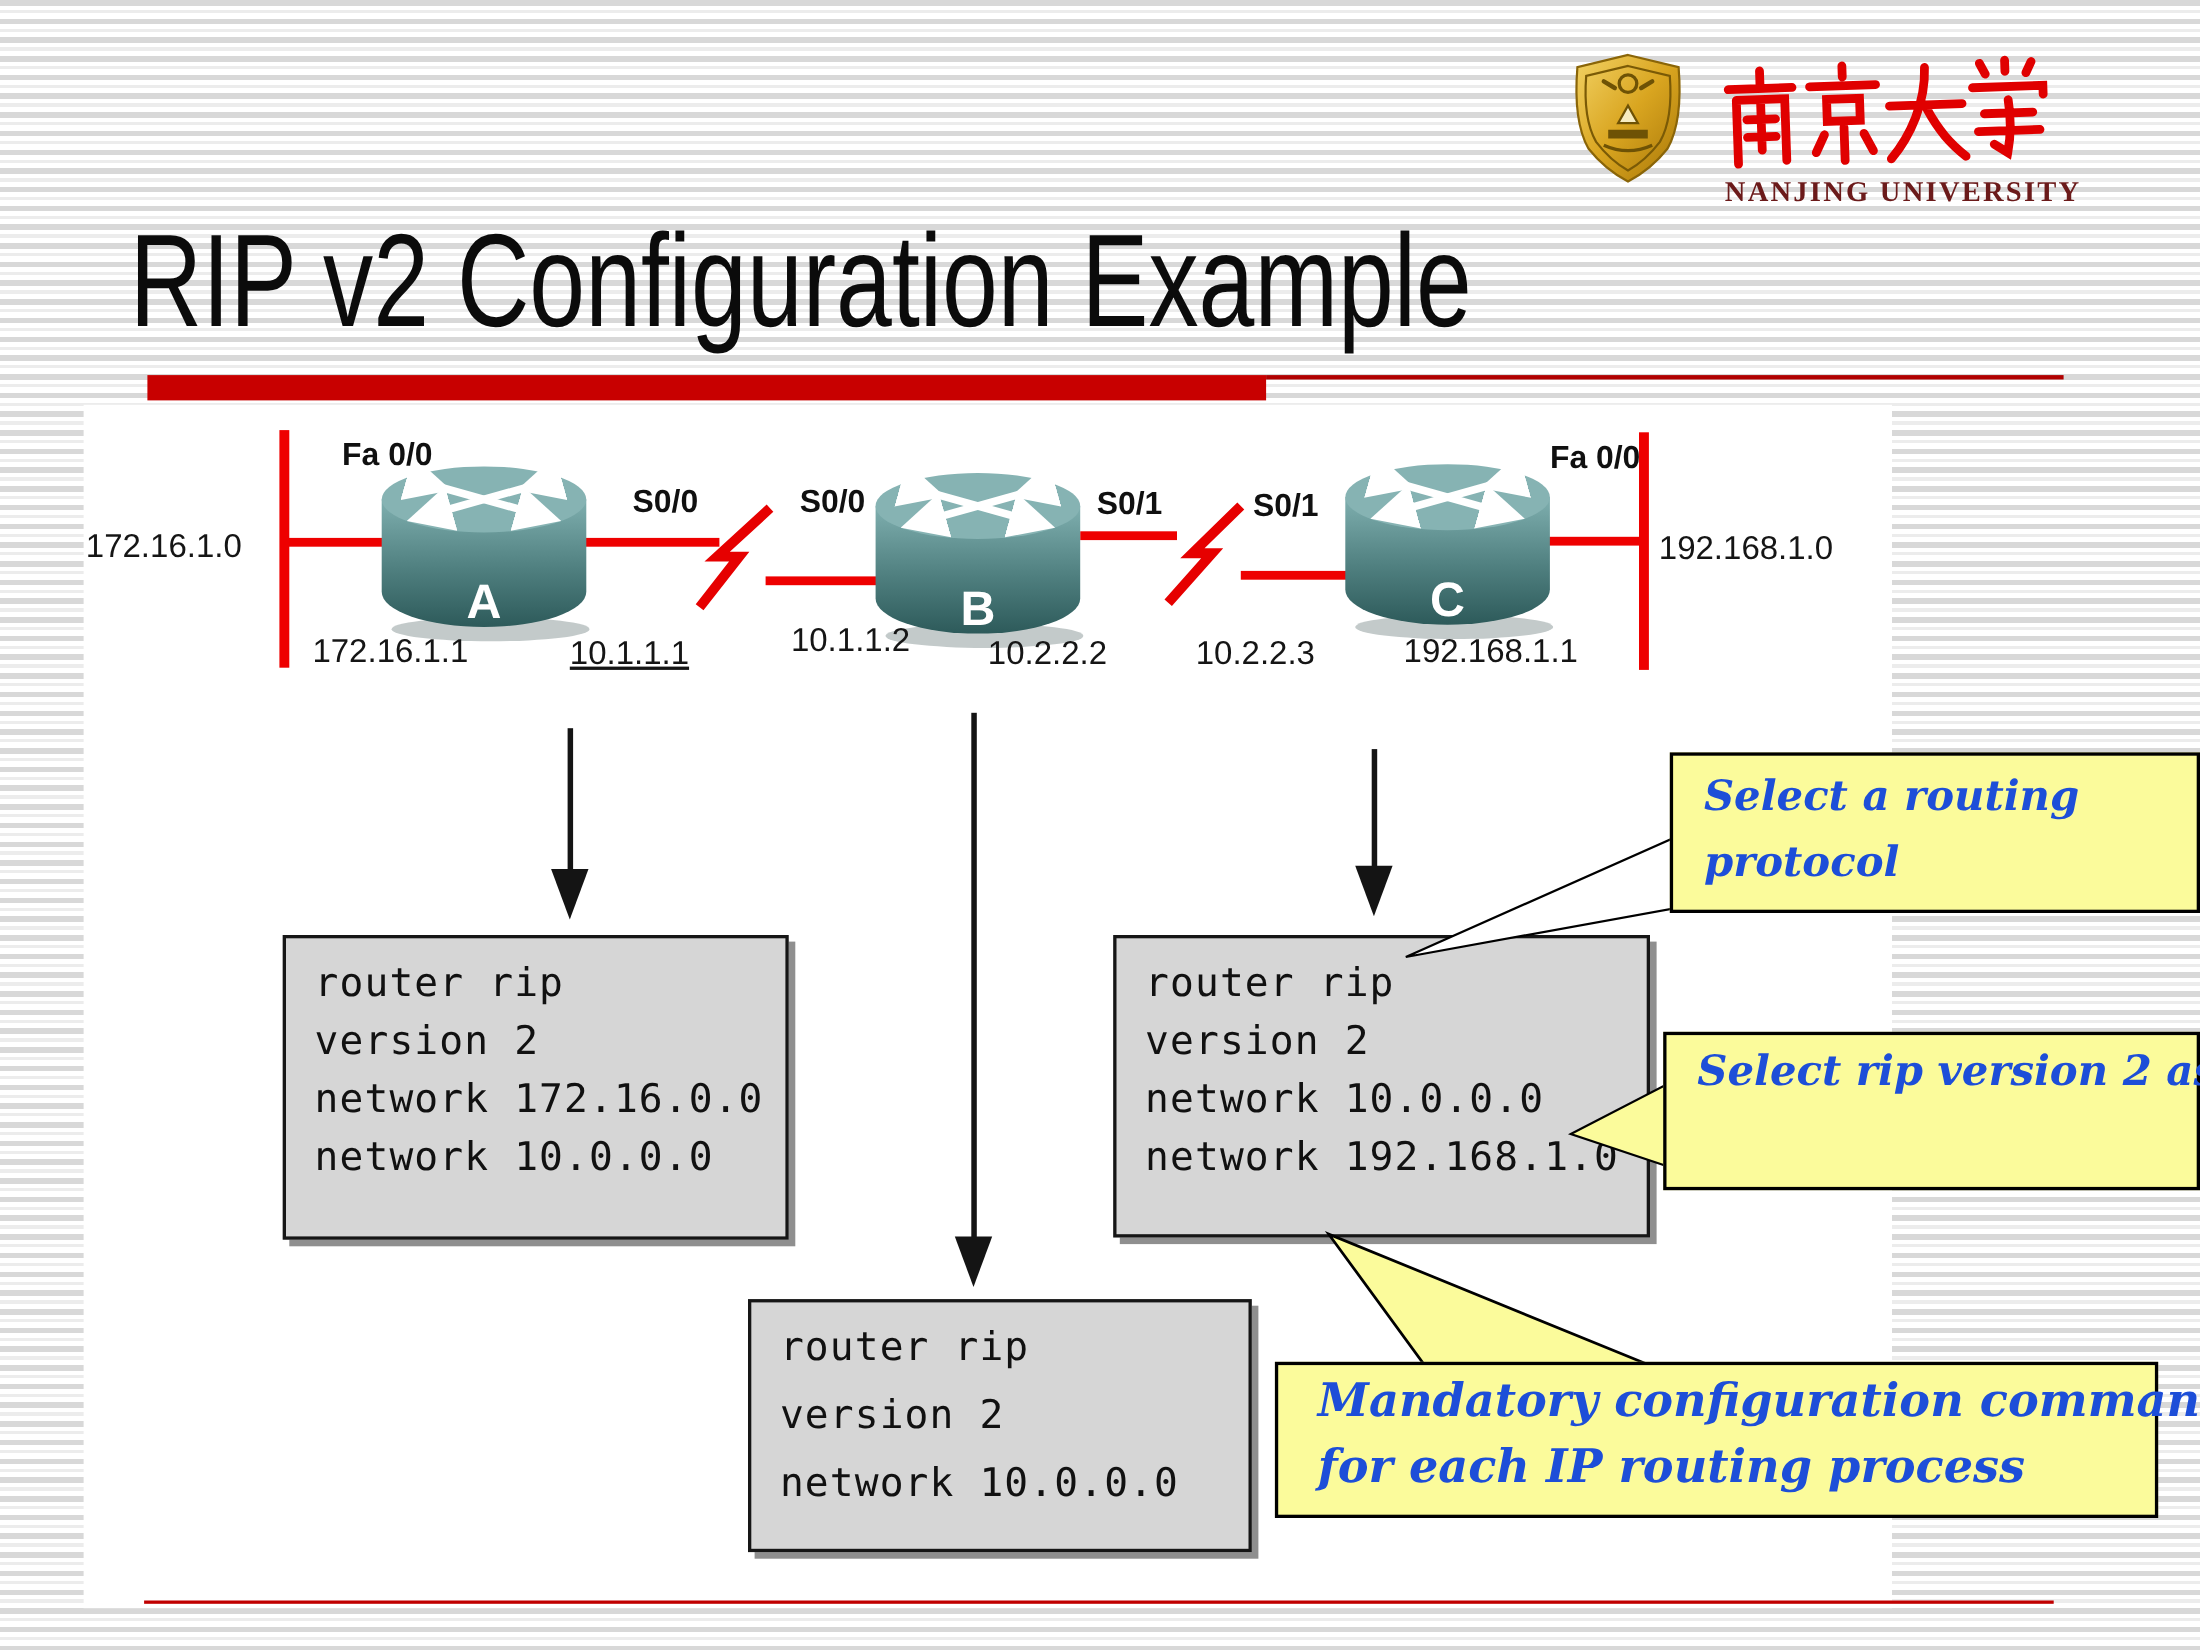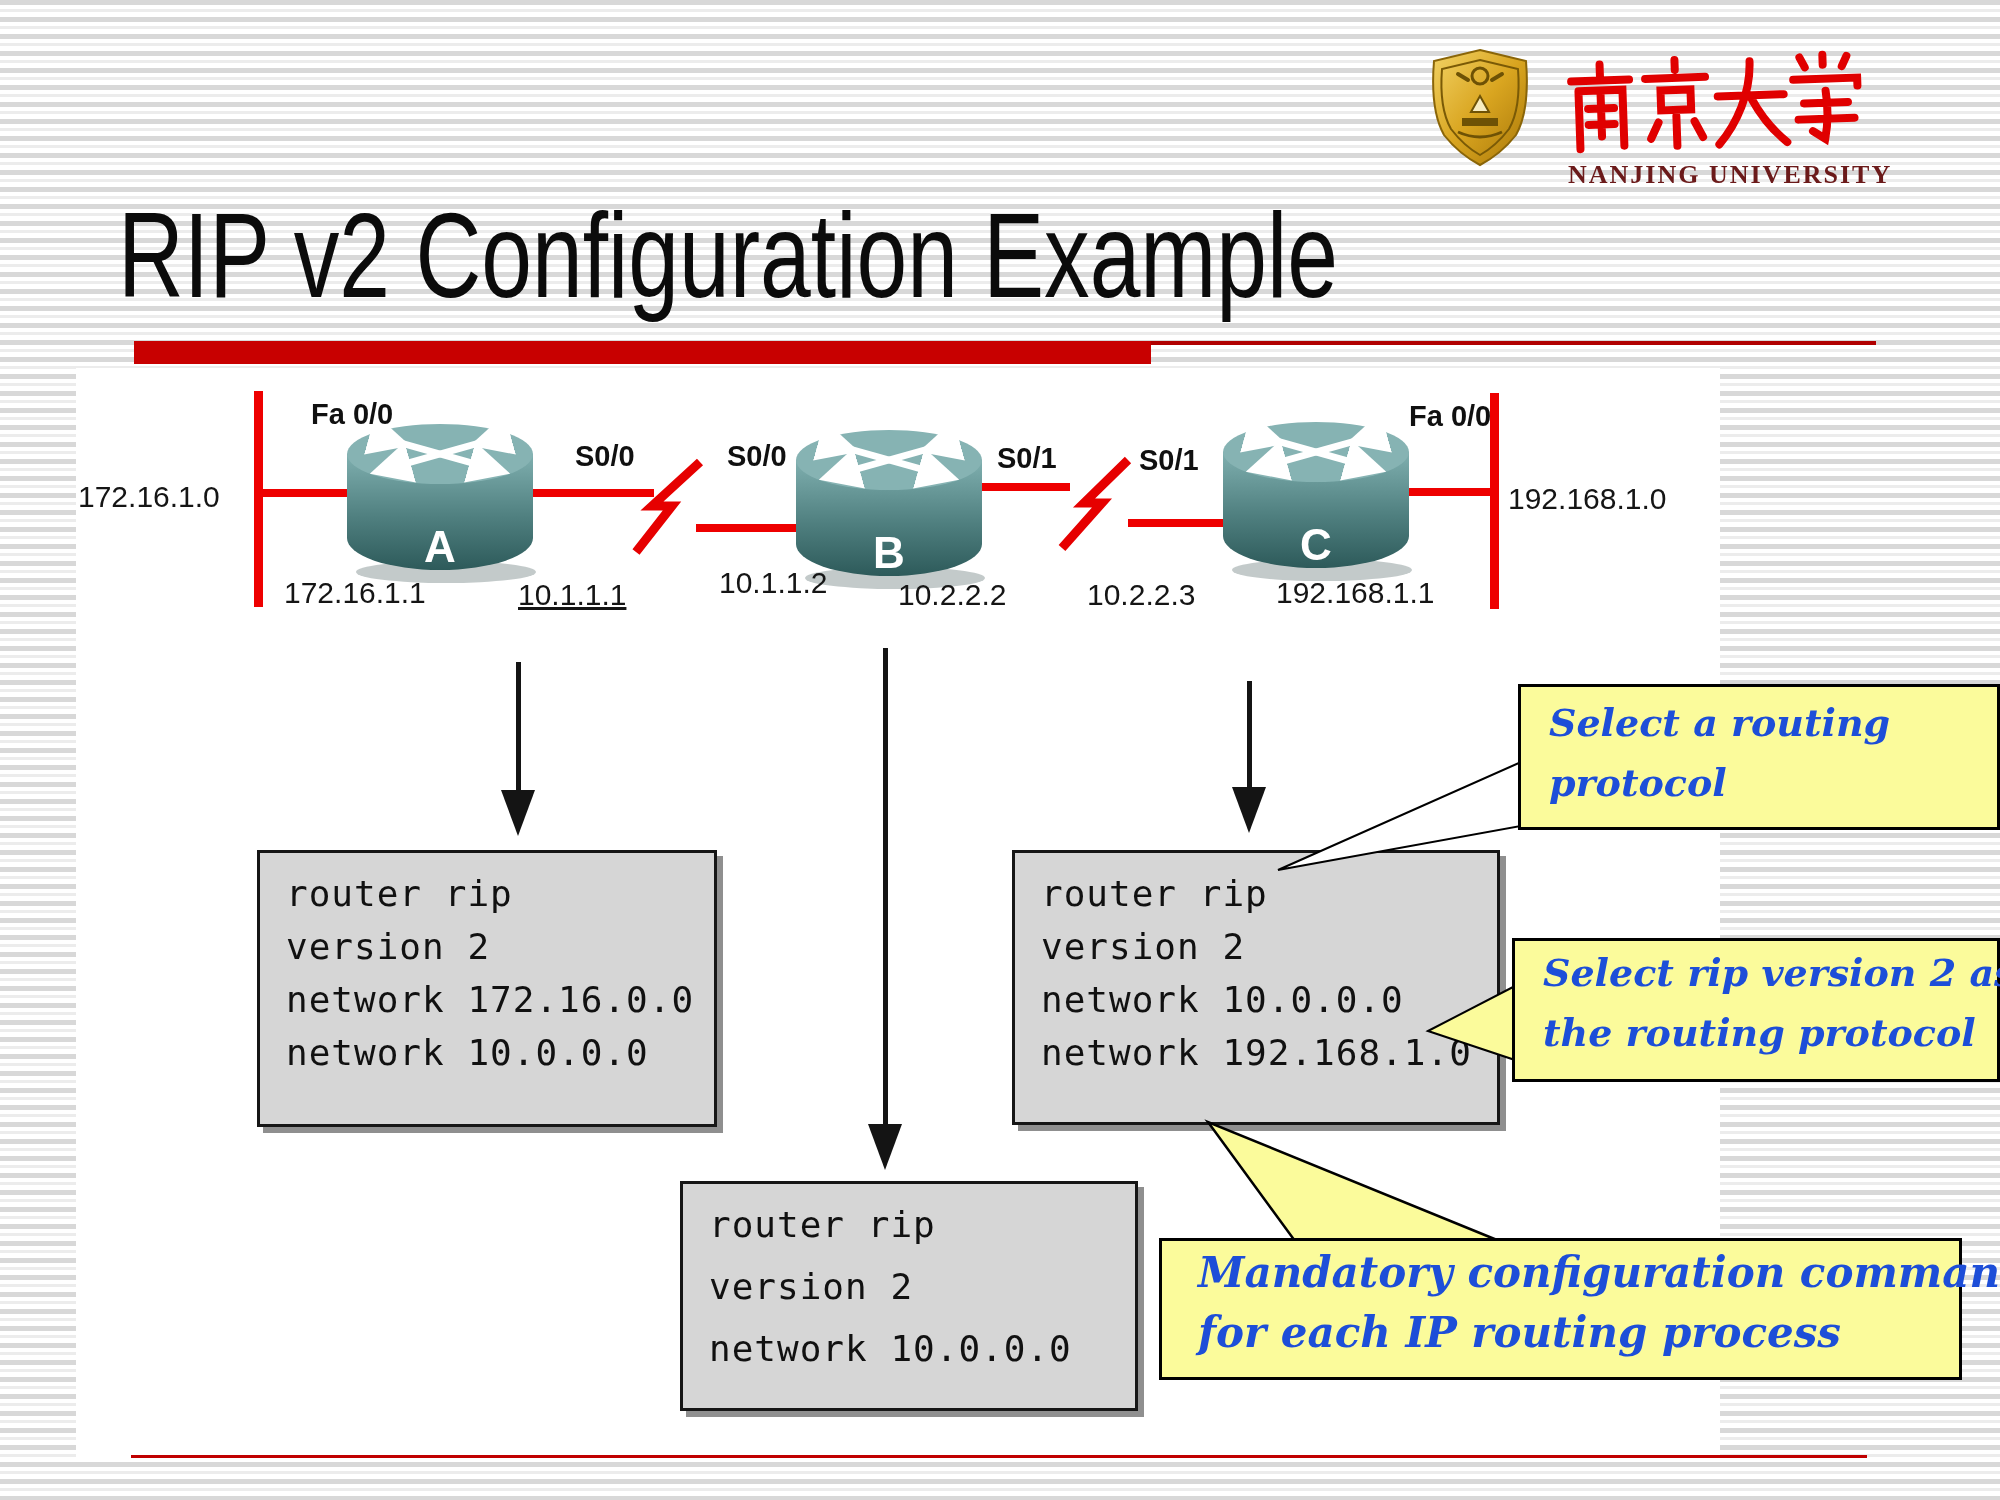--- a/index.html
+++ b/index.html
@@ -201,21 +201,20 @@
     <polygon points="1428,1031 1515,986 1515,1060" fill="#fbfb9b" stroke="#000" stroke-width="2"></polygon>
     <polygon points="1208,1122 1295,1241 1497,1240" fill="#fbfb9b" stroke="#000" stroke-width="2.5"></polygon>
   </svg>
 
   <div class="abs callout" style="left:1518px;top:684px;width:482px;height:146px;">
     <div class="co-line">Select a routing</div>
     <div class="co-line">protocol</div>
   </div>
   <div class="abs callout" style="left:1512px;top:938px;width:488px;height:144px;padding-top:2px;">
     <div class="co-line">Select rip version 2 as</div>
-    <div class="co-line">the routing protocol</div>
   </div>
   <div class="abs callout big" style="left:1159px;top:1238px;width:803px;height:142px;padding-top:2px;padding-left:36px;">
     <div class="co-line">Mandatory configuration command</div>
     <div class="co-line">for each IP routing process</div>
   </div>
 
   <div class="abs bottom-line"></div>
 
 </div>
 

